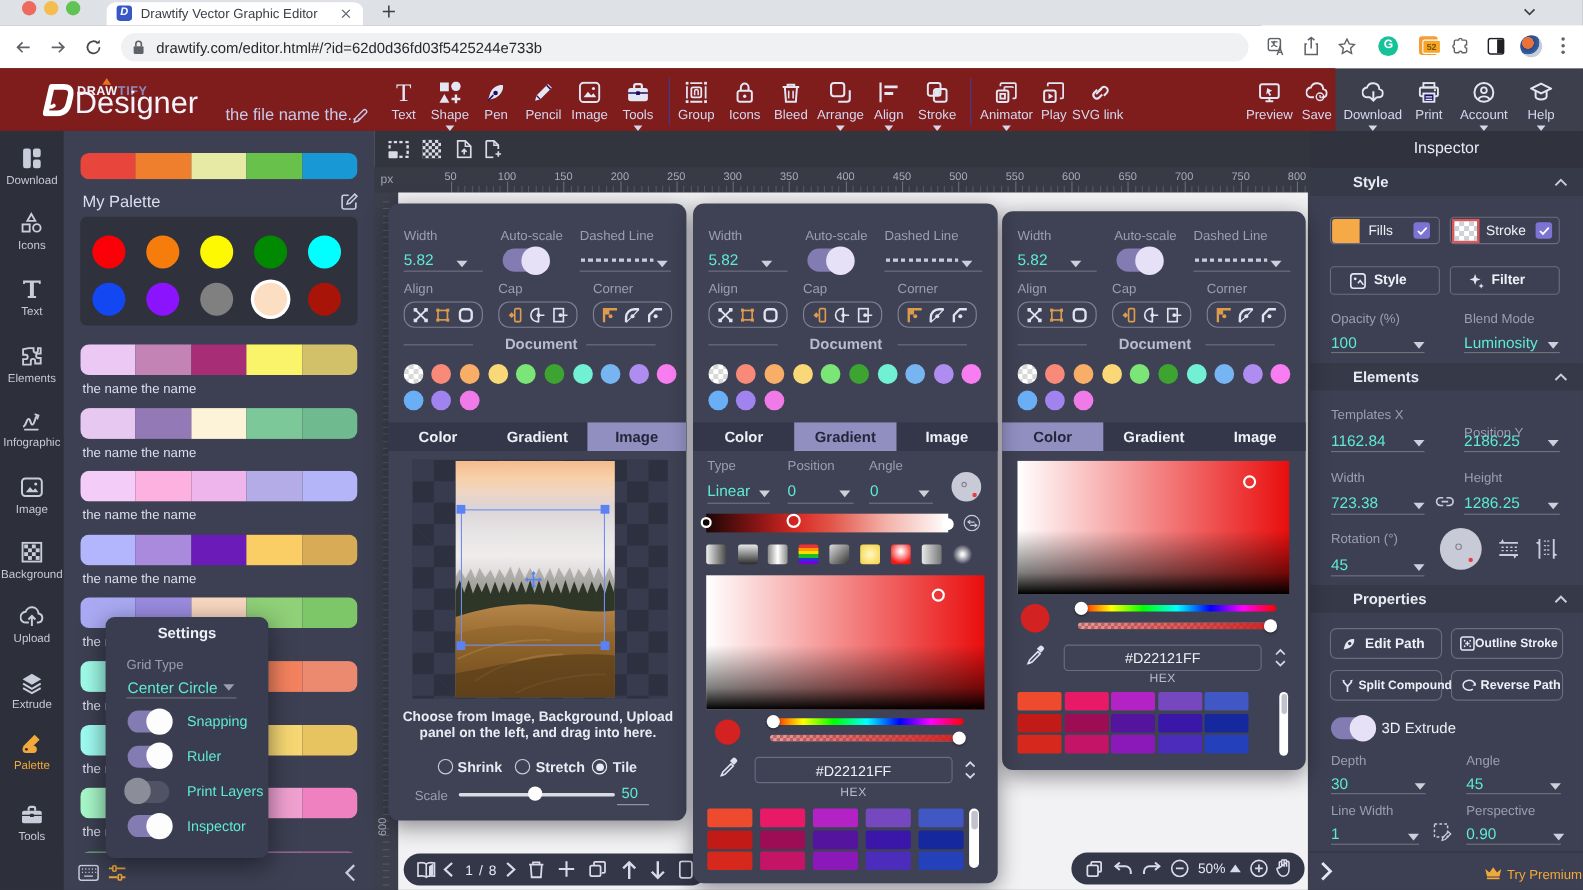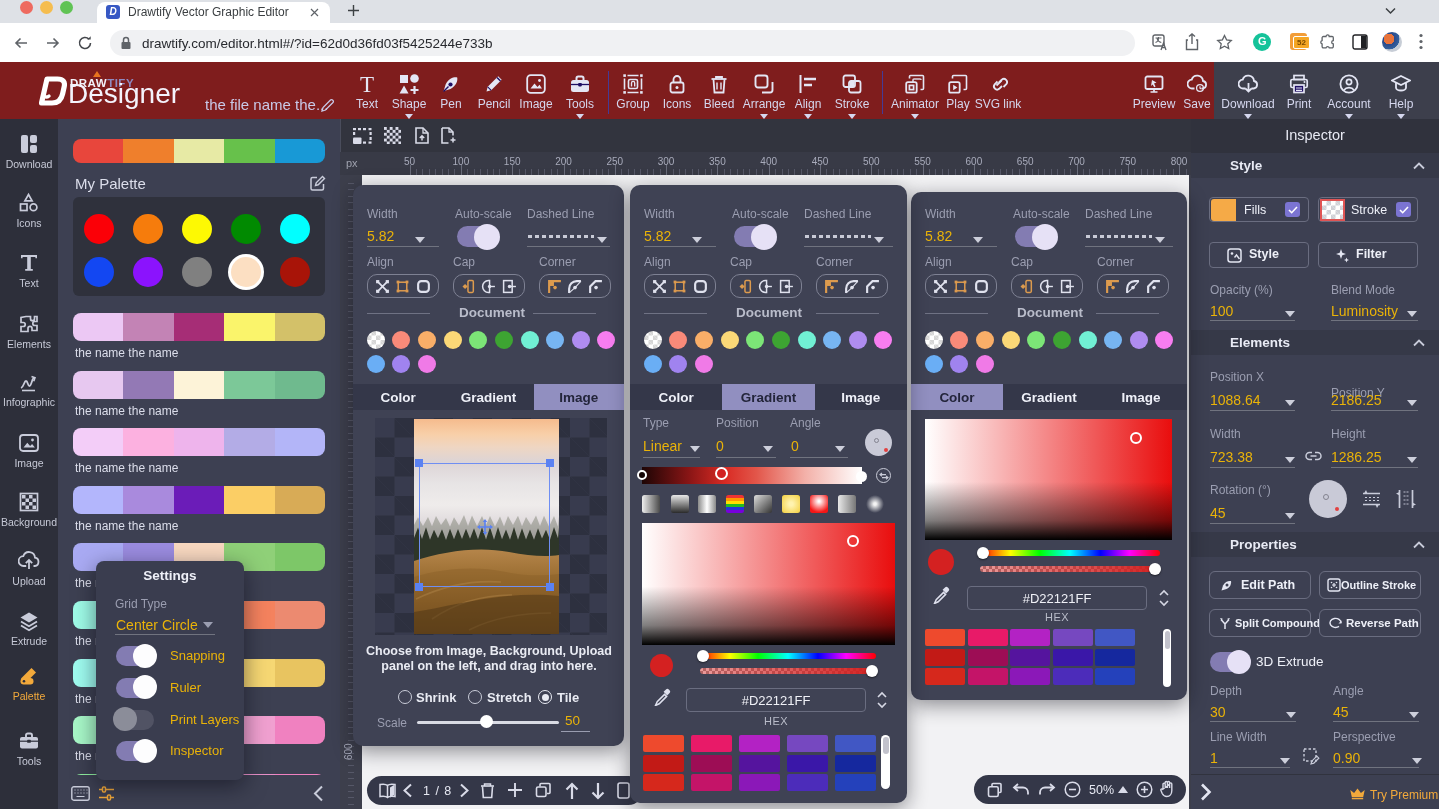--- a/index.html
+++ b/index.html
@@ -1,17 +1,17 @@
 <!DOCTYPE html>
 <html><head><meta charset="utf-8"><style>
 *{margin:0;padding:0;box-sizing:border-box}
 html,body{width:1439px;height:809px;overflow:hidden;font-family:"Liberation Sans",sans-serif;background:#3d3f4c}
 .abs{position:absolute}
 .lbl{position:absolute;font-size:12px;color:#9b9eb1;white-space:nowrap}
-.val{position:absolute;font-size:13.5px;color:#eab308;white-space:nowrap}
+.val{position:absolute;font-size:13.5px;color:#5eead4;white-space:nowrap}
 .uline{position:absolute;height:1px;background:#70737f}
 .caret{position:absolute;width:0;height:0;border-left:5px solid transparent;border-right:5px solid transparent;border-top:6px solid #cdcfdb}
 .caret.dk{border-top-color:#9b9eb1}
 .panel{position:absolute;background:#3f4254;border-radius:10px;box-shadow:0 5px 20px rgba(10,10,20,.45)}
 .dot{position:absolute;width:18px;height:18px;border-radius:50%}
 .grp{position:absolute;width:72px;height:24px;border:1.5px solid #7e8193;border-radius:10px;display:flex;align-items:center;justify-content:space-around;padding:0 4px}
 .ptabs{position:absolute;height:26px;display:flex;background:#343749;color:#eef0f8;font-weight:bold;font-size:13.5px}
 .ptab{flex:1;display:flex;align-items:center;justify-content:center}
 .ptab.on{background:#918fc0;color:#23253a}
 .tgl{position:absolute;width:40px;height:21px;border-radius:11px;background:#837cb2}
@@ -1376,22 +1376,22 @@
   <div class="uline" style="left:19px;top:201px;width:85px"></div>
   <div class="lbl" style="left:140px;top:164px">Blend Mode</div>
   <div class="val" style="left:140px;top:184px;font-size:14px">Luminosity</div>
   <div class="caret" style="left:216px;top:192px"></div>
   <div class="uline" style="left:140px;top:201px;width:87px"></div>
   <div class="abs" style="left:0;top:211px;width:248px;height:25px;background:#363948"></div>
   <div class="abs" style="left:39px;top:216px;font-size:13.5px;font-weight:bold;color:#e8eaf4">Elements</div>
   <svg class="abs" style="left:222px;top:220px" width="12" height="8" viewBox="0 0 12 8">
       <path d="M1 6.5L6 1.5l5 5" stroke="#c9ccda" stroke-width="1.8" fill="none"></path>
     </svg>
-  <div class="lbl" style="left:19px;top:251px">Position X</div>
-  <div class="val" style="left:19px;top:273px;font-size:14px">1088.64</div>
+  <div class="lbl" style="left:19px;top:251px">Templates X</div>
+  <div class="val" style="left:19px;top:273px;font-size:14px">1162.84</div>
   <div class="caret" style="left:94px;top:281px"></div>
   <div class="uline" style="left:19px;top:291px;width:85px"></div>
   <div class="lbl" style="left:140px;top:267px">Position Y</div>
   <div class="val" style="left:140px;top:273px;font-size:14px">2186.25</div>
   <div class="caret" style="left:216px;top:281px"></div>
   <div class="uline" style="left:140px;top:291px;width:87px"></div>
   <div class="lbl" style="left:19px;top:308px">Width</div>
   <div class="val" style="left:19px;top:330px;font-size:14px">723.38</div>
   <div class="caret" style="left:94px;top:338px"></div>
   <div class="uline" style="left:19px;top:348px;width:85px"></div>

